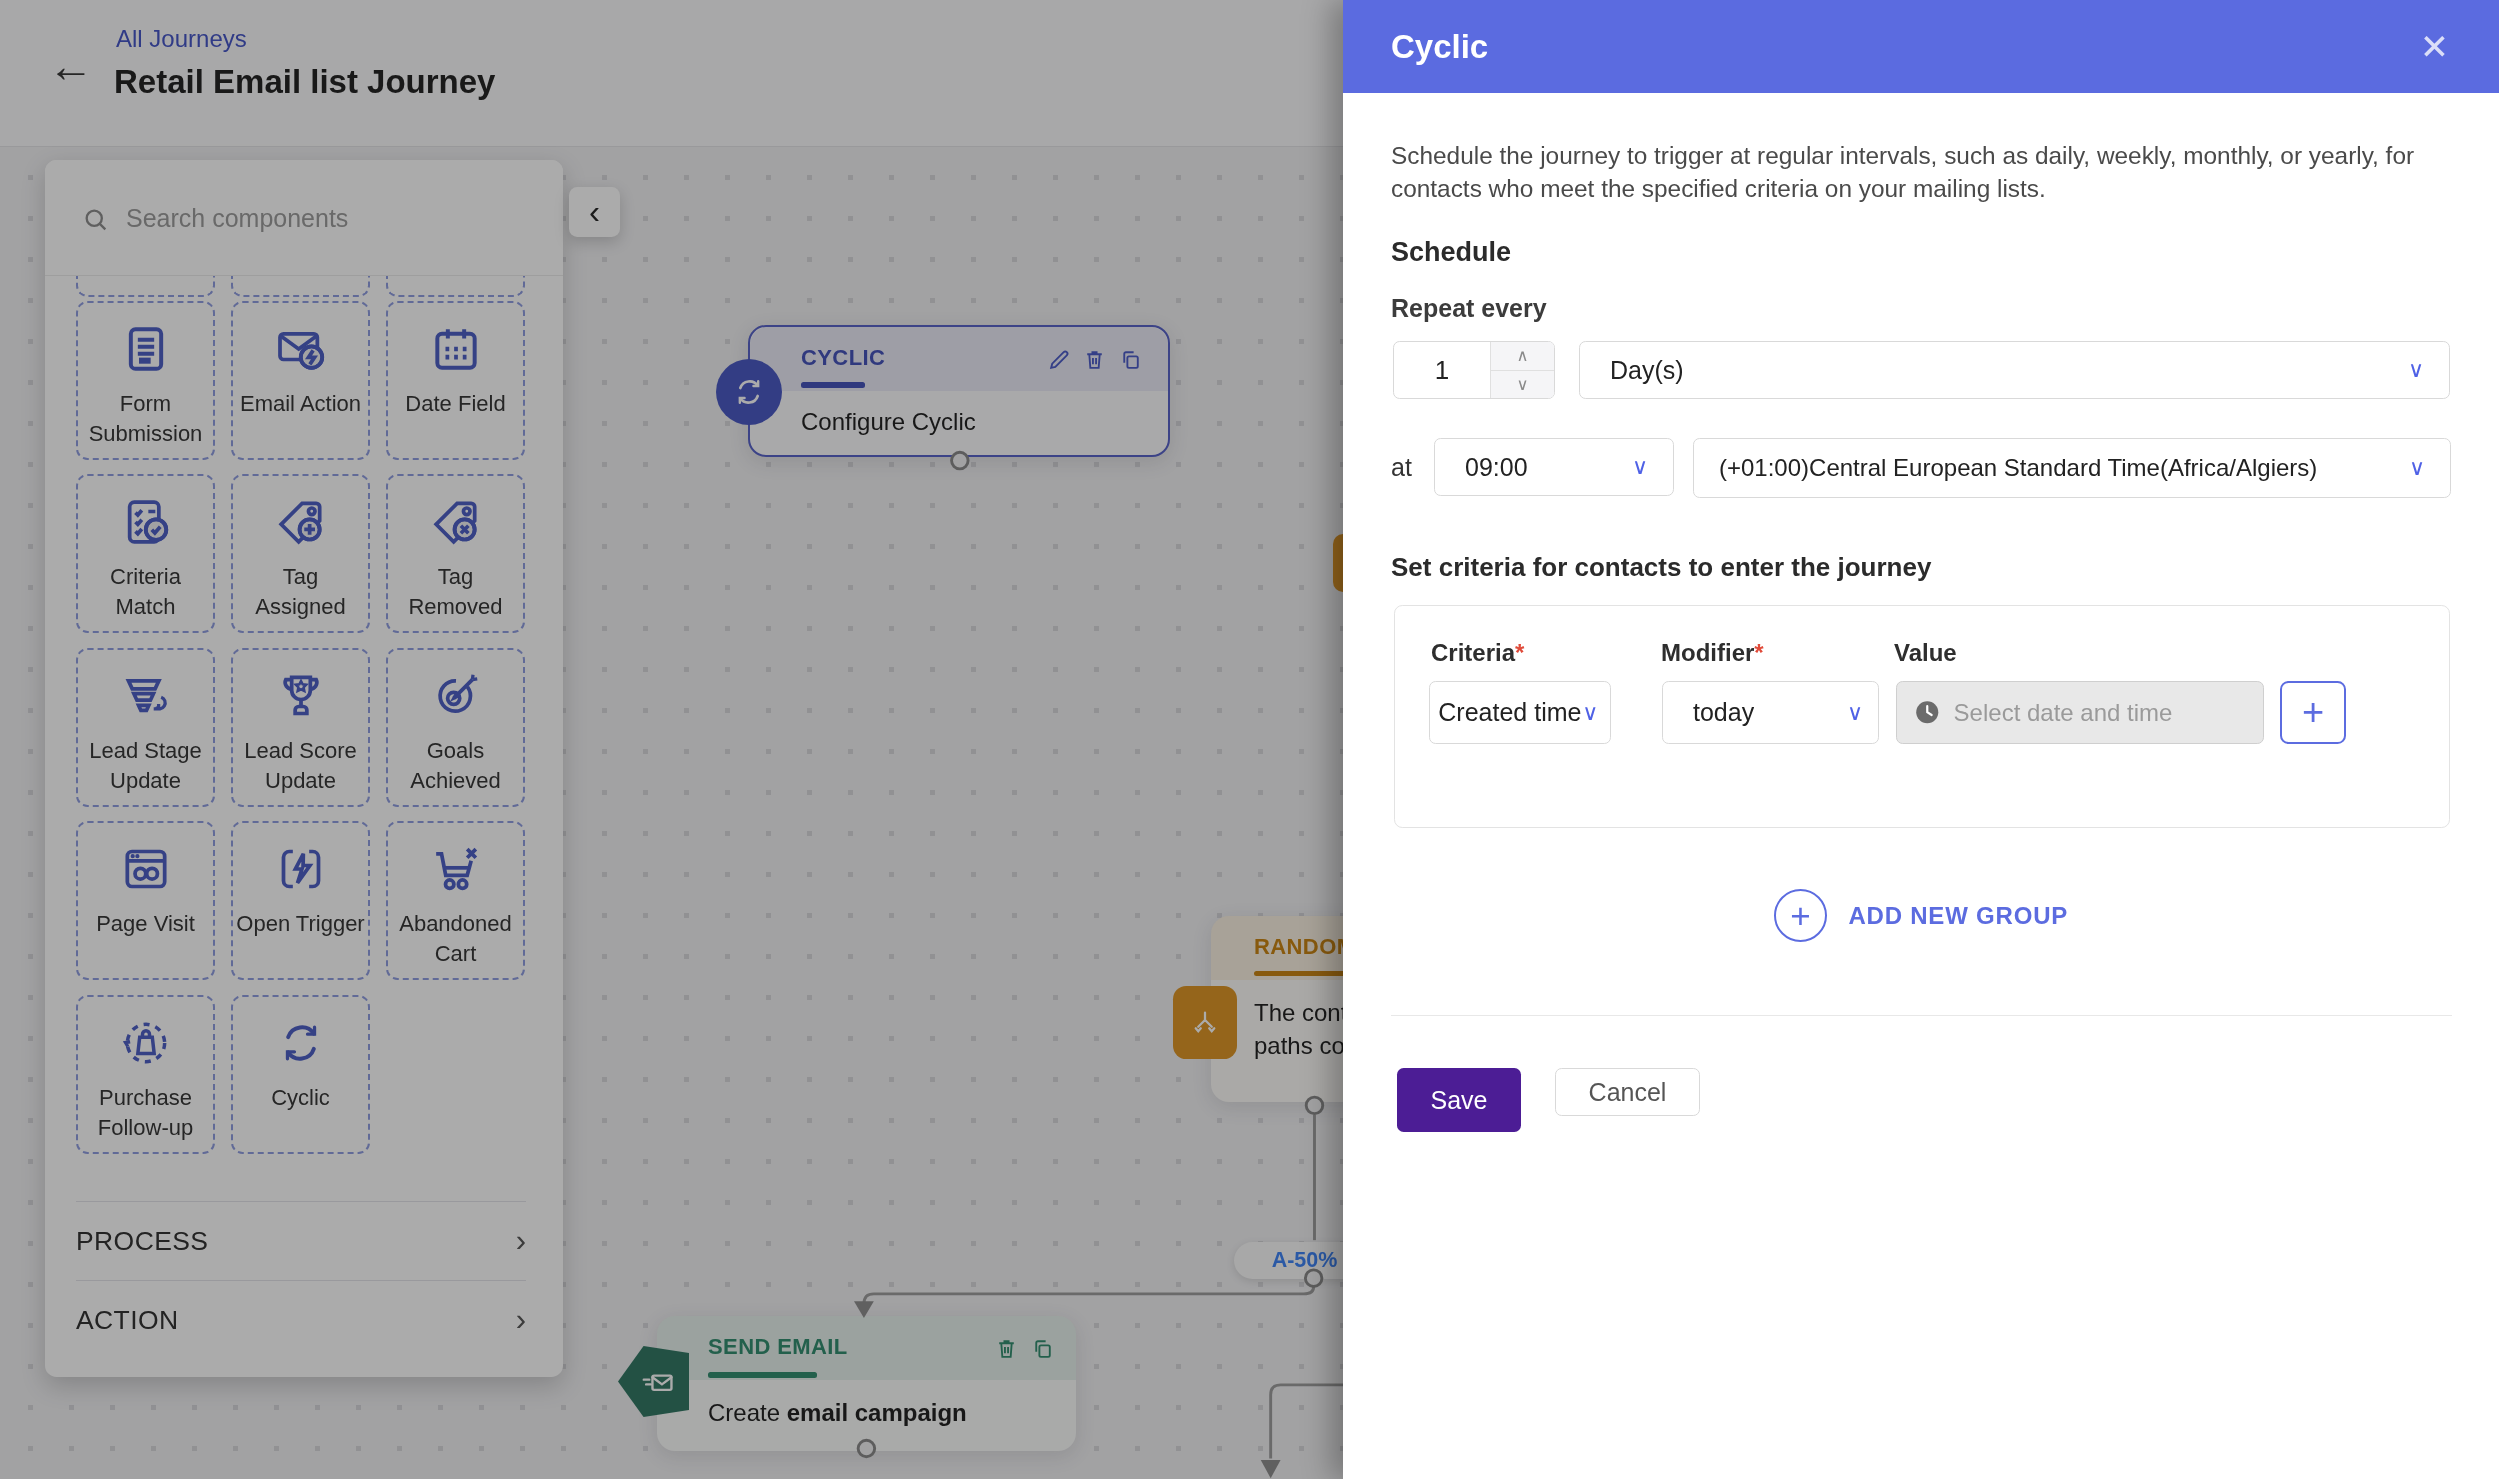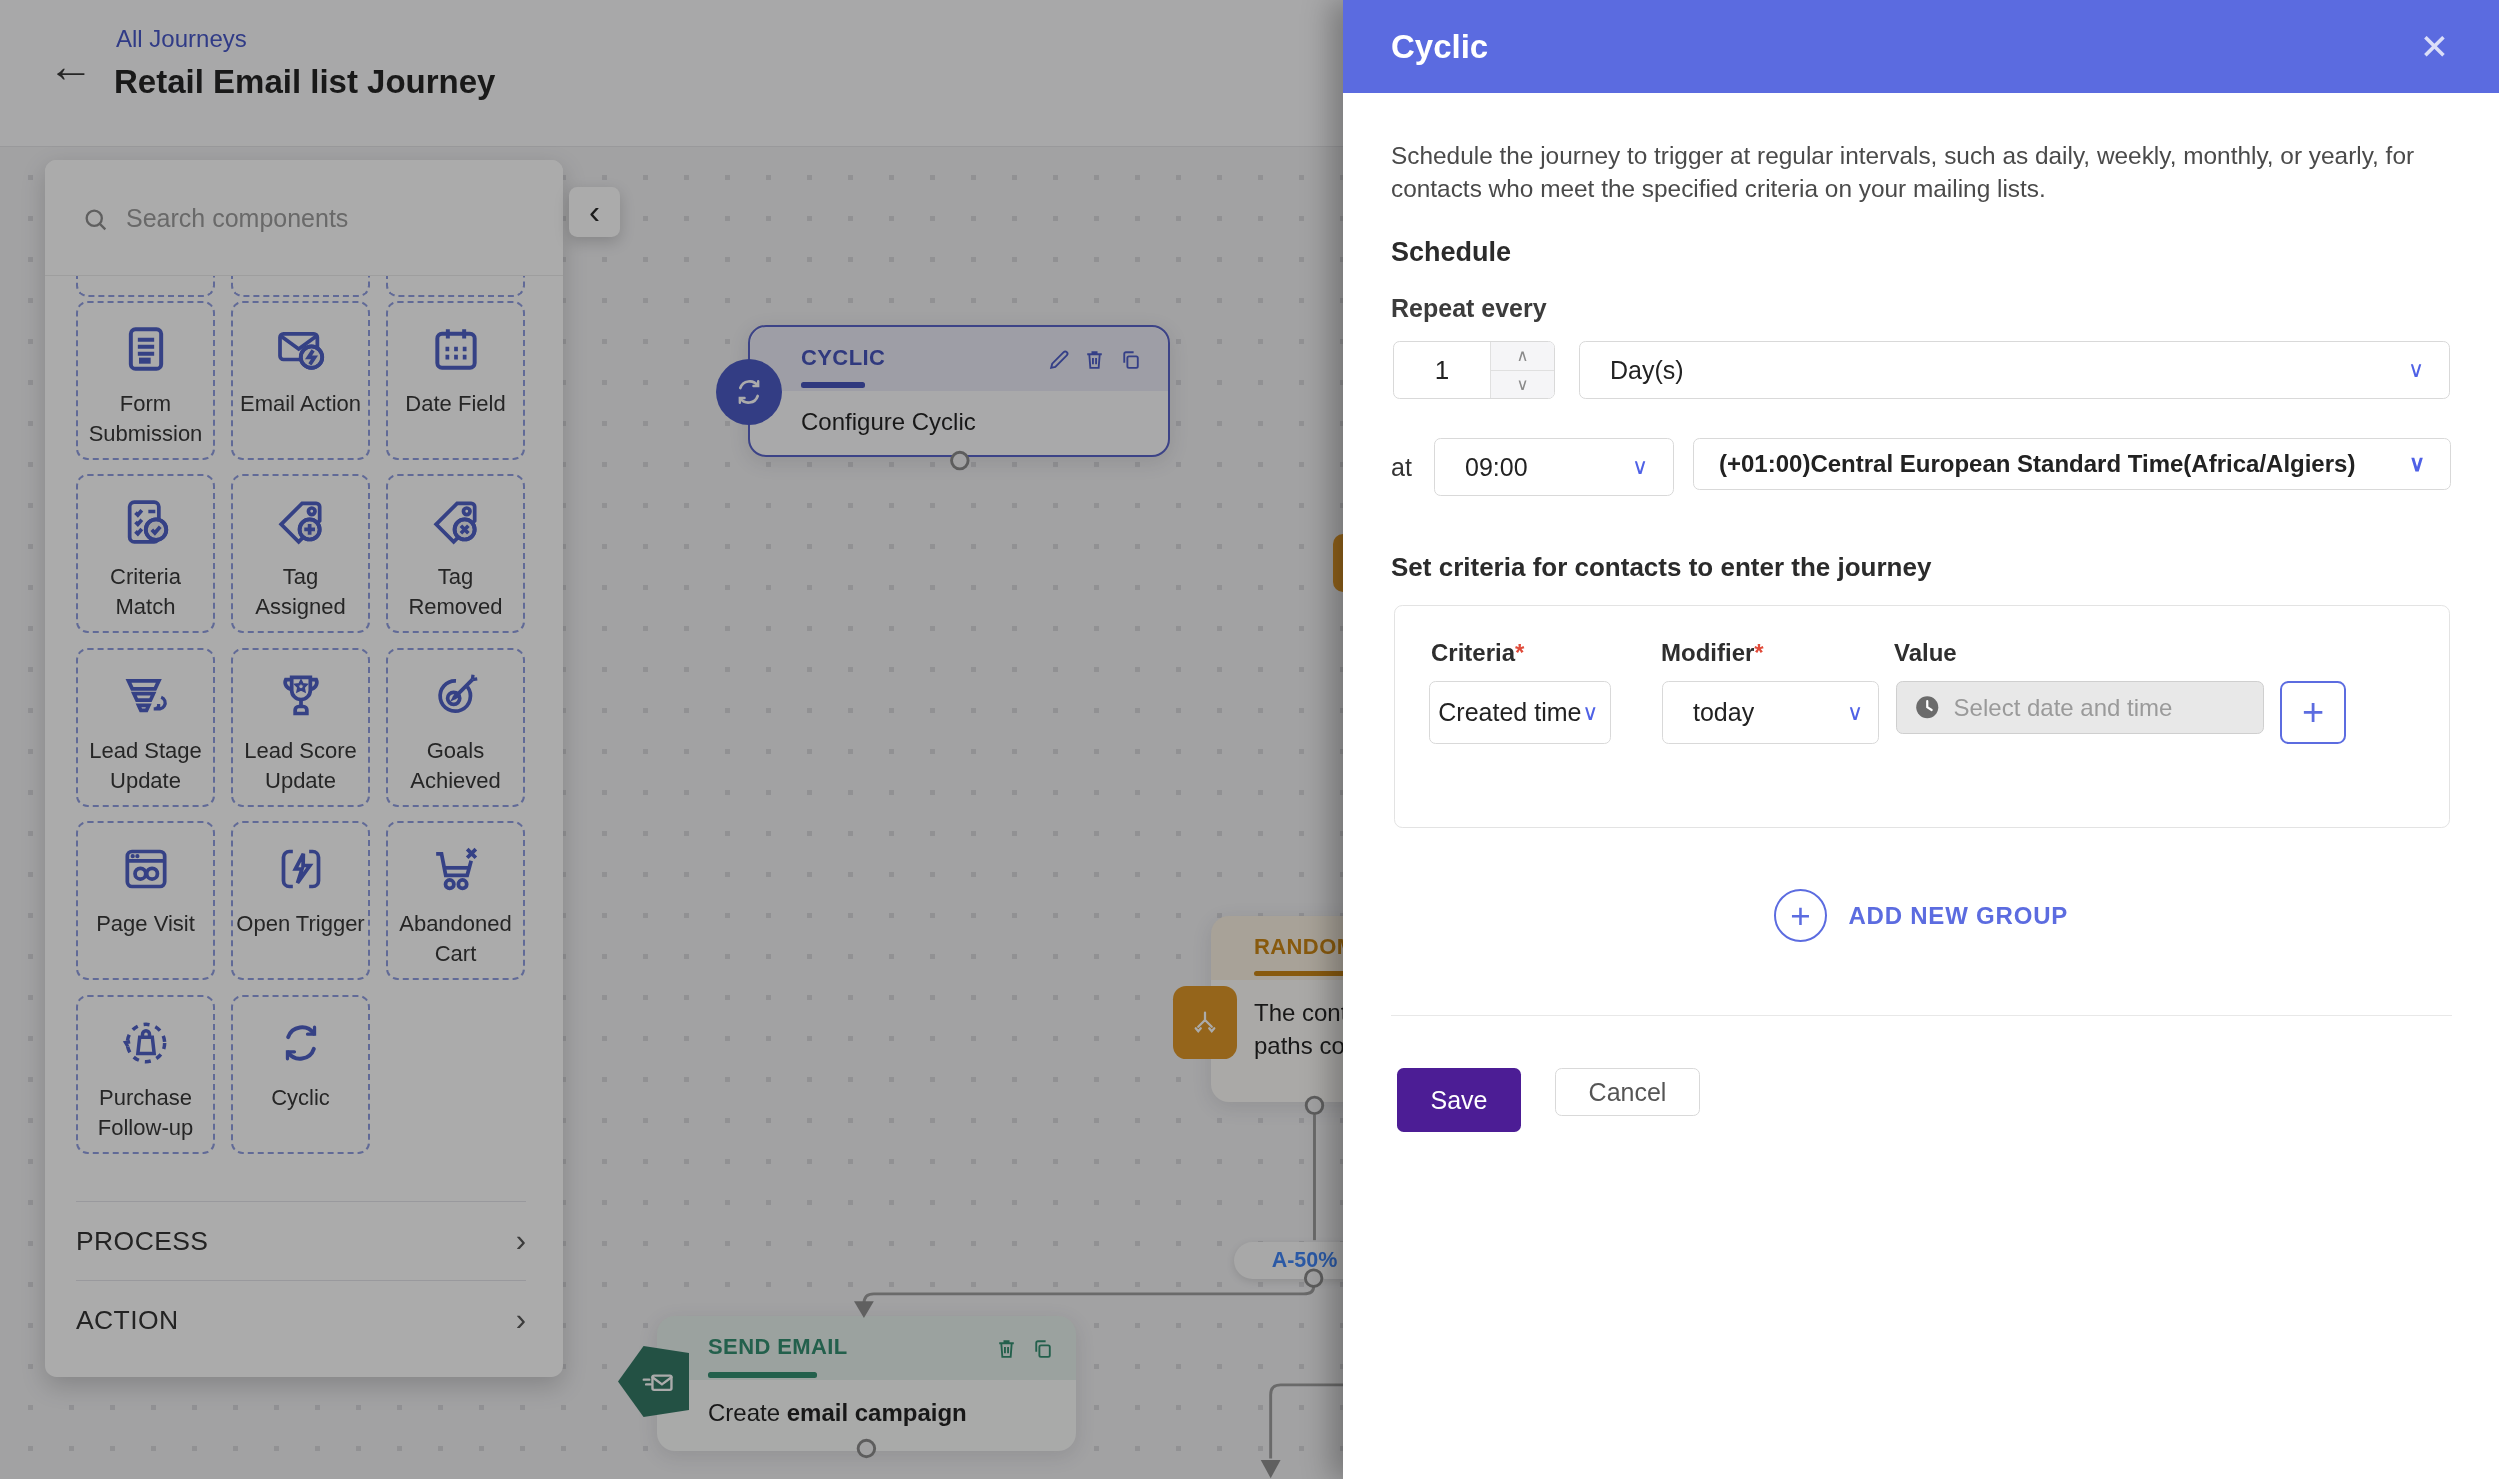--- a/index.html
+++ b/index.html
@@ -85,31 +85,31 @@
 
   #repeat-group{position:absolute;left:50px;top:341px;width:162px;height:58px;border:1.7px solid #d9d9d9;border-radius:6.6px;background:#fff;display:flex;}
   #repeat-value{width:96px;height:100%;border:none;outline:none;text-align:center;font-size:26px;color:#222;background:transparent;}
   #stepper{width:64px;border-left:1.7px solid #e0e0e0;display:flex;flex-direction:column;background:#f5f5f7;border-radius:0 5px 5px 0;}
   #stepper div{flex:1;display:flex;align-items:center;justify-content:center;font-size:16.5px;color:#8a8a8a;cursor:pointer;}
   #stepper div:first-child{border-bottom:1.7px solid #e0e0e0;}
 
   #unit-select{left:236px;top:341px;width:871px;height:58px;}
   #at-label{position:absolute;left:48px;top:453px;font-size:25px;color:#333;}
   #time-select{left:91px;top:438px;width:240px;height:58px;}
-  #tz-select{left:350px;top:438px;width:758px;height:52px;font-weight:bold;}
+  #tz-select{left:350px;top:438px;width:758px;height:60px;}
   #tz-select .sel-text{margin-left:25px;font-size:24px;}
 
   #criteria-heading{position:absolute;left:48px;top:552px;font-size:26px;font-weight:bold;color:#2b2b2b;}
   #criteria-box{position:absolute;left:51px;top:605px;width:1056px;height:223px;border:1.7px solid #e3e3e3;border-radius:8.3px;}
   .col-label{position:absolute;top:33px;font-size:24px;font-weight:bold;color:#2e2e2e;}
   .req{color:#e04b3a;}
   #criteria-select{left:34px;top:75px;width:182px;height:63px;}
   #criteria-select .sel-text{margin-left:8.3px;}
   #modifier-select{left:267px;top:75px;width:217px;height:63px;}
-  #value-field{position:absolute;left:501px;top:75px;width:368px;height:53px;background:#e8e8e8;border:1.7px solid #cfcfcf;border-radius:6.6px;display:flex;align-items:center;}
+  #value-field{position:absolute;left:501px;top:75px;width:368px;height:63px;background:#e8e8e8;border:1.7px solid #cfcfcf;border-radius:6.6px;display:flex;align-items:center;}
   #value-field svg{margin-left:16.5px;}
   #value-input{border:none;outline:none;background:transparent;font-size:24px;color:#444;margin-left:11.6px;width:273px;}
   #value-input::placeholder{color:#9a9a9a;}
   #add-row-btn{position:absolute;left:885px;top:75px;width:66px;height:63px;border:2.5px solid #5c6ce0;border-radius:8.3px;background:#fff;
     display:flex;align-items:center;justify-content:center;font-size:38px;color:#5c6ce0;cursor:pointer;font-weight:300;}
 
   #add-group{position:absolute;left:0;top:889px;width:100%;display:flex;align-items:center;justify-content:center;gap:21.5px;cursor:pointer;}
   #add-group-circle{width:53px;height:53px;border:2.5px solid #5c6ce0;border-radius:50%;display:flex;align-items:center;justify-content:center;font-size:35px;color:#5c6ce0;font-weight:300;}
   #add-group-label{font-size:24px;font-weight:bold;color:#5c6ce0;letter-spacing:0.8px;}
 

